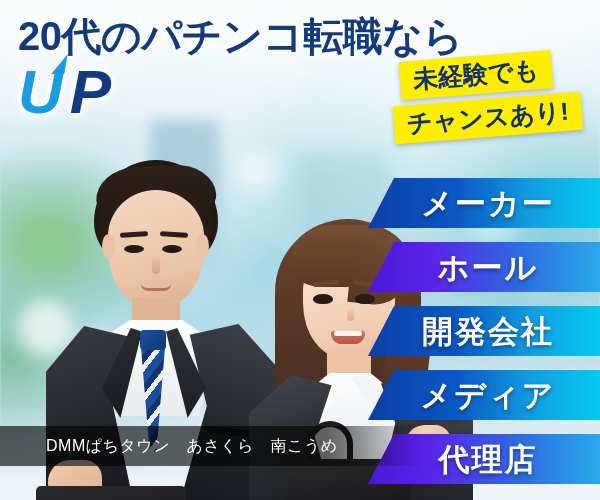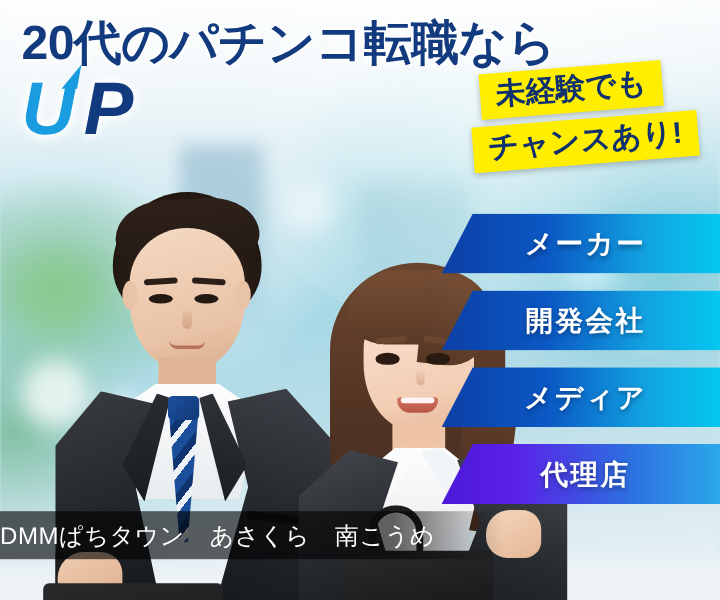--- a/index.html
+++ b/index.html
@@ -174,36 +174,36 @@
   .badge-row.r2{transform:rotate(-4.5deg);margin-top:5px;margin-left:0;}
 
   
   .cats{position:absolute;right:0;top:178px;width:232px;z-index:22;}
   .cat{
     position:relative;height:50px;margin-bottom:14px;display:flex;align-items:center;
     clip-path:polygon(26px 0,100% 0,100% 100%,0 100%);
   }
   .cat .cat-label{
     width:100%;text-align:center;padding-left:12px;padding-right:4px;
-    color:#fff;font-weight:700;font-size:23px;letter-spacing:2px;line-height:1;
+    color:#fff;font-weight:700;font-size:31px;letter-spacing:2px;line-height:1;
     text-shadow:0 2px 4px rgba(0,20,60,.5);white-space:nowrap;
   }
   .cat.c1{background:linear-gradient(90deg,#0c3fa6 0%,#0b58c4 38%,#12a0e0 72%,#06c8ef 100%);}
   .cat.c2{background:linear-gradient(90deg,#4b18d8 0%,#5b21e8 26%,#2e6de0 66%,#2aa8ea 100%);}
   .cat.c3{background:linear-gradient(90deg,#0c3fa6 0%,#0b58c4 38%,#12a0e0 72%,#06c8ef 100%);justify-content:flex-end;}
   .cat.c4{background:linear-gradient(90deg,#4b18d8 0%,#5b21e8 26%,#2e6de0 66%,#2aa8ea 100%);}
   .cat.c5{background:linear-gradient(90deg,#0c3fa6 0%,#0b58c4 38%,#12a0e0 72%,#06c8ef 100%);}
 
   
   .credit{
     position:absolute;left:0;bottom:34px;width:420px;height:40px;z-index:24;
     background:linear-gradient(90deg,rgba(0,0,0,.62),rgba(0,0,0,.6) 78%,rgba(0,0,0,0));
     display:flex;align-items:center;
   }
-  .credit-text{color:#fff;font-size:20px;white-space:nowrap;letter-spacing:.5px;}
+  .credit-text{color:#fff;font-size:16px;padding-left:46px;white-space:nowrap;letter-spacing:.5px;}
 </style>
 </head>
 <body>
 
 <div id="banner">
 
   <div class="bg-base"></div>
   <div class="bg-tower"></div>
   <div class="bg-tower2"></div>
   <div class="bg-bokeh">
@@ -281,20 +281,23 @@
 
   <div class="badge">
     <div class="badge-row r1">未経験でも</div>
     <div class="badge-row r2">チャンスあり!</div>
   </div>
 
   <div class="cats">
     <div class="cat c1">
       <span class="cat-label">メーカー</span>
     </div>
+    <div class="cat c2">
+      <span class="cat-label">ホール</span>
+    </div>
     <div class="cat c3">
       <span class="cat-label">開発会社</span>
     </div>
     <div class="cat c5">
       <span class="cat-label">メディア</span>
     </div>
     <div class="cat c4">
       <span class="cat-label">代理店</span>
     </div>
   </div>

